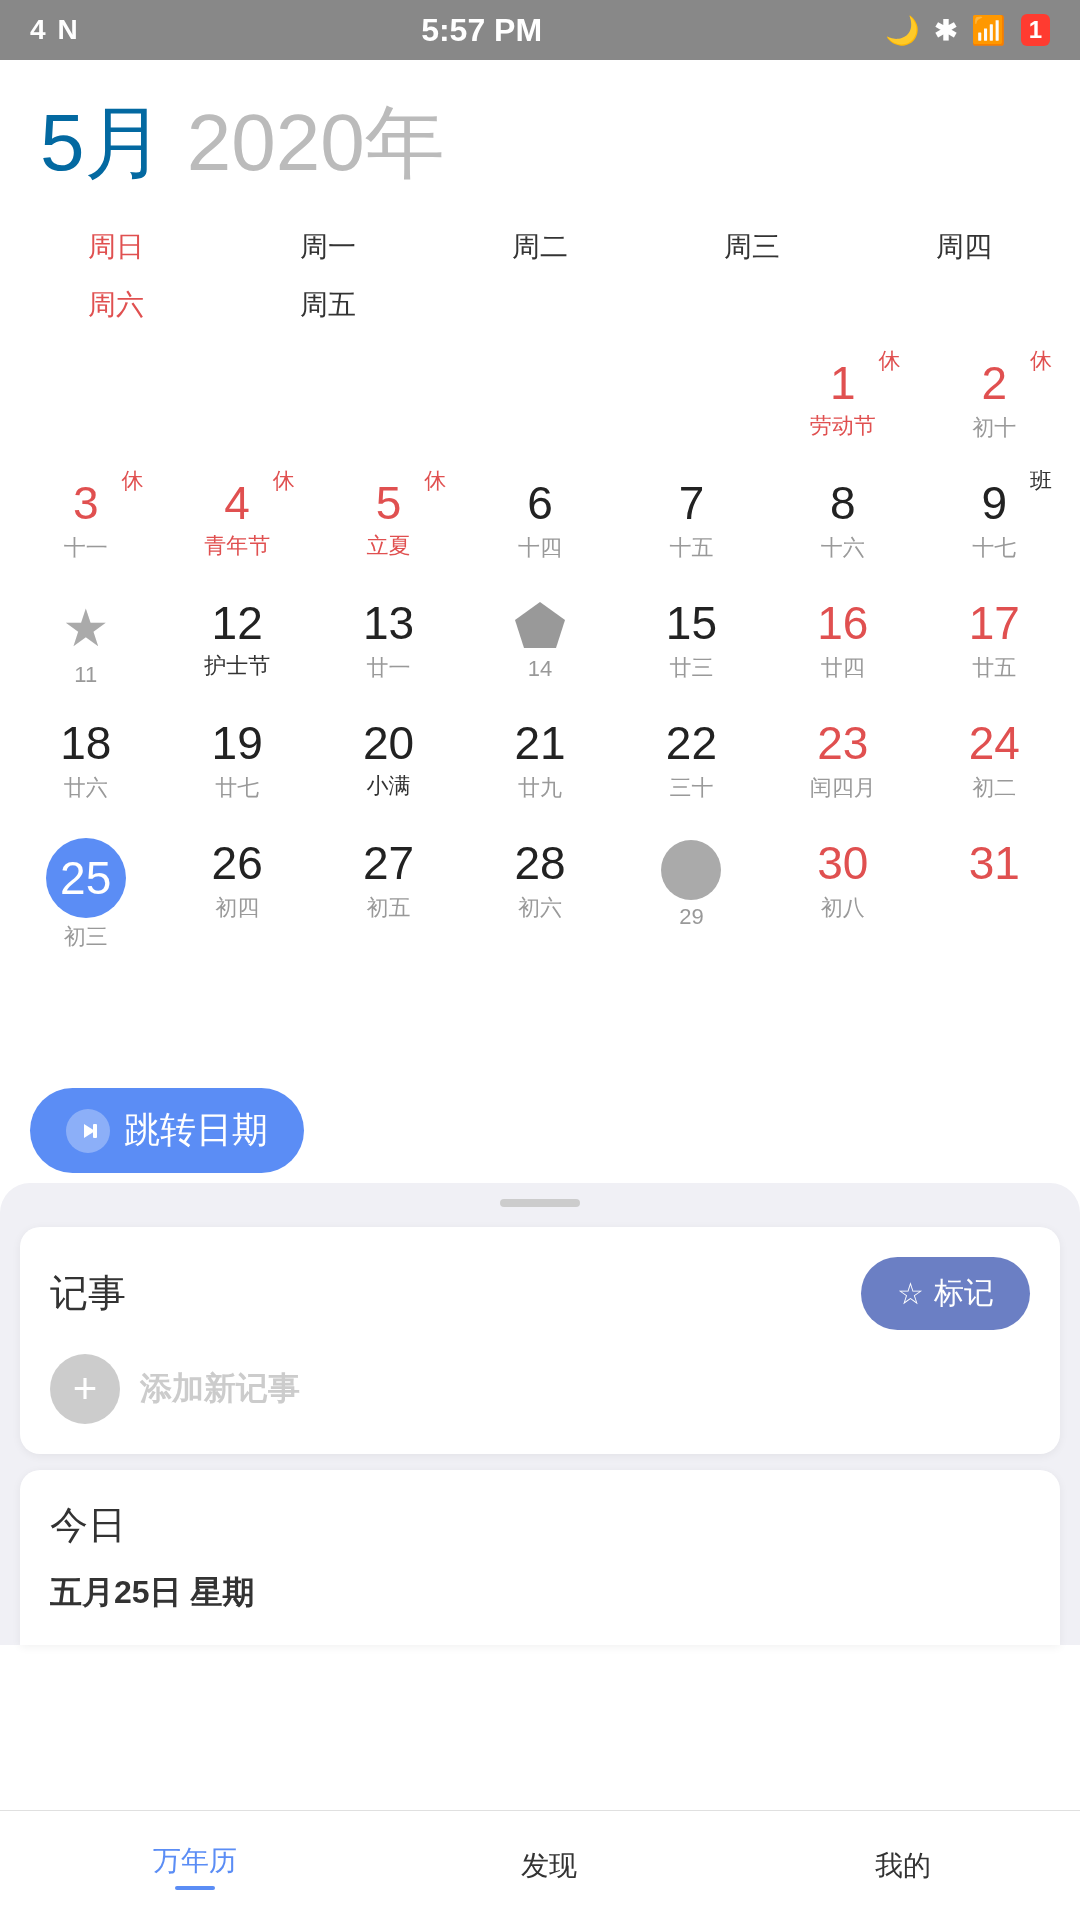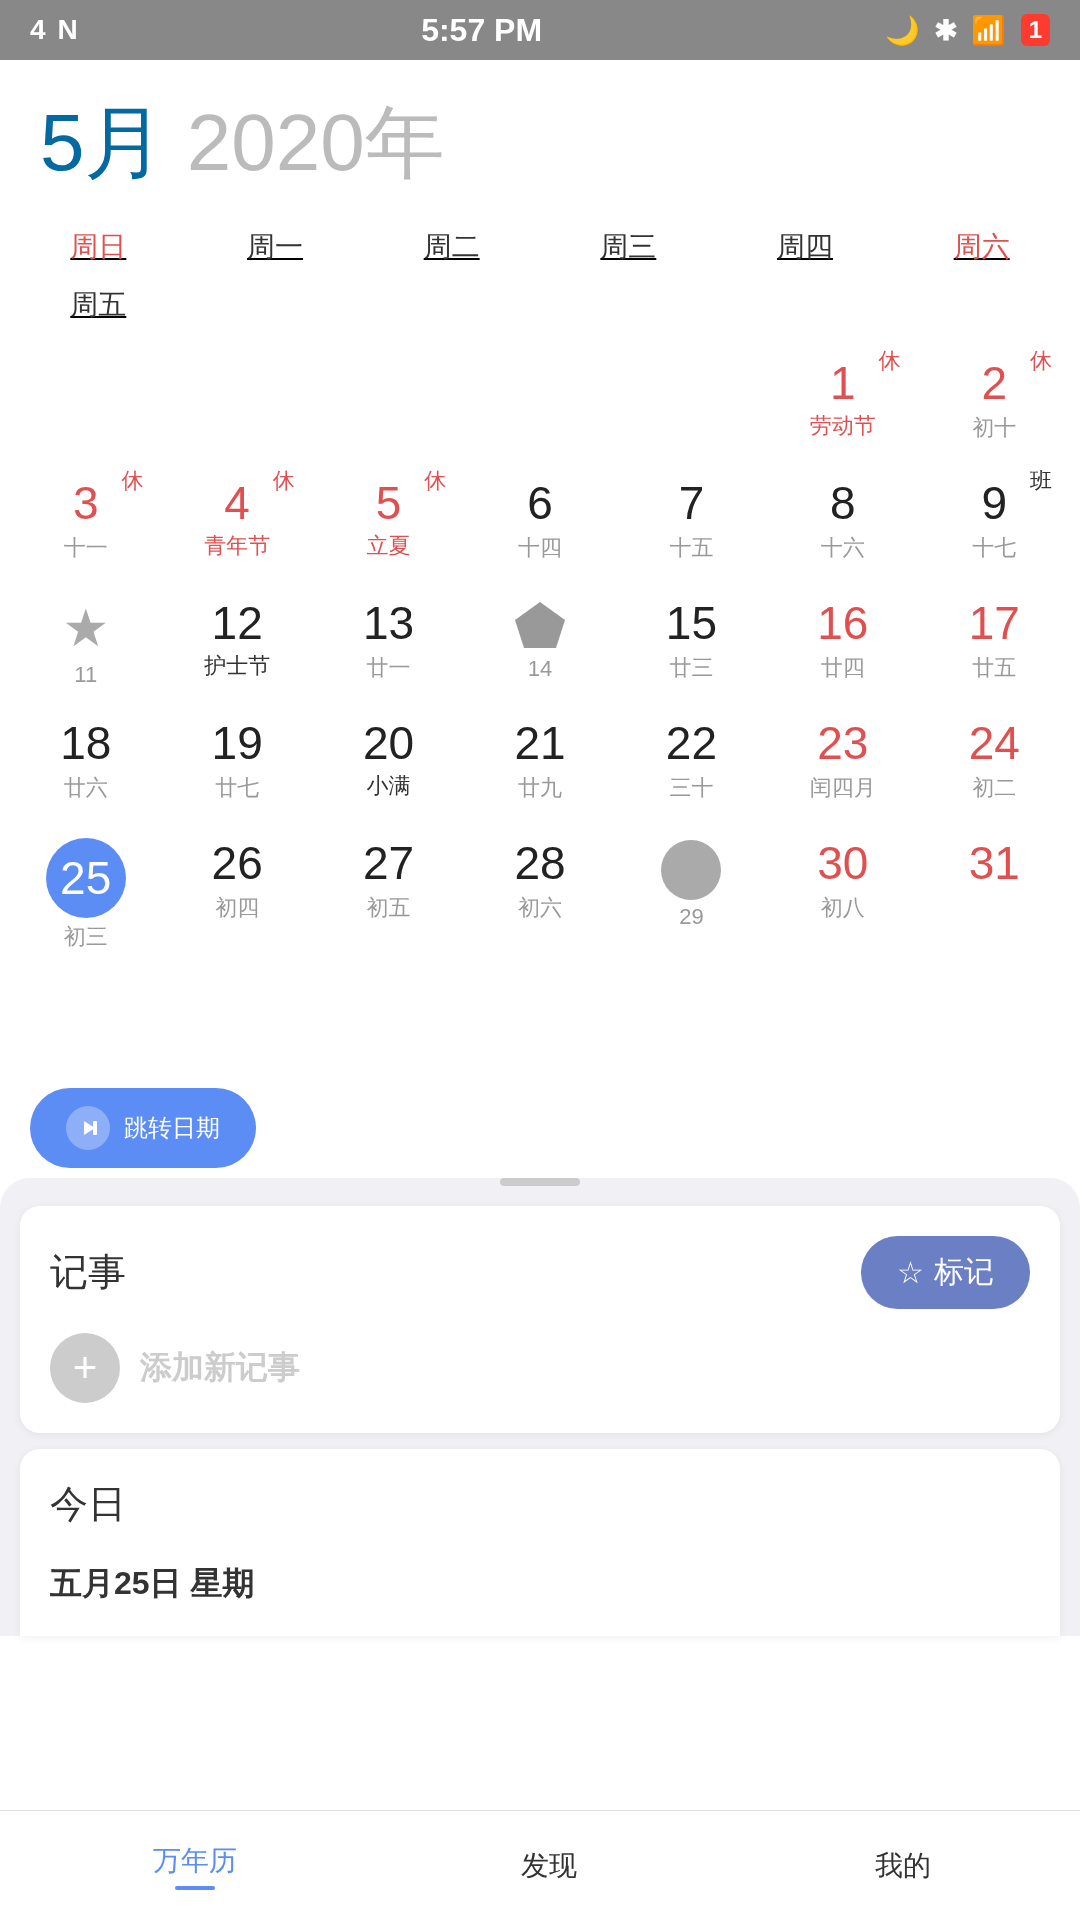--- a/index.html
+++ b/index.html
@@ -51,24 +51,23 @@
       font-weight: 400;
     }
     .month-title .year-num {
       color: #bbbbbb;
       font-weight: 300;
     }
 
     
     .weekdays {
       display: grid;
-      grid-template-columns: repeat(6, 1fr);
+      grid-template-columns: repeat(5, 1fr);
       padding: 0 10px;
       margin-bottom: 8px;
-      text-decoration: underline;
     }
     .weekday-cell {
       text-align: center;
       font-size: 28px;
       color: #333;
       padding: 10px 0;
     }
     .weekday-cell.red { color: #e05050; }
 
     
@@ -155,41 +154,42 @@
 
     
     .jump-btn {
       display: flex;
       align-items: center;
       gap: 14px;
       background: #5b8df5;
       color: white;
       border-radius: 50px;
       padding: 18px 36px;
-      font-size: 24px;
+      font-size: 36px;
       margin: 10px 0 10px 30px;
       width: fit-content;
       cursor: pointer;
     }
     .jump-btn .play-icon {
       width: 44px;
       height: 44px;
       background: rgba(255,255,255,0.3);
       border-radius: 50%;
       display: flex;
       align-items: center;
       justify-content: center;
       font-size: 22px;
     }
 
     
     .bottom-panel-bg {
       background: #f0f0f5;
       border-radius: 30px 30px 0 0;
       margin-top: 10px;
+      padding-top: 16px;
     }
     .drag-handle {
       width: 80px;
       height: 8px;
       background: #cccccc;
       border-radius: 4px;
       margin: 0 auto 20px auto;
     }
 
     
@@ -251,21 +251,21 @@
       background: white;
       border-radius: 20px 20px 0 0;
       margin: 0 20px 0 20px;
       padding: 30px;
       box-shadow: 0 2px 10px rgba(0,0,0,0.06);
     }
     .today-title {
       font-size: 38px;
       color: #333;
       font-weight: 500;
-      margin-bottom: 32px;
+      margin-bottom: 20px;
     }
     .today-subtitle {
       font-size: 32px;
       color: #333;
       font-weight: 700;
     }
 
     
     .bottom-nav {
       position: fixed;

